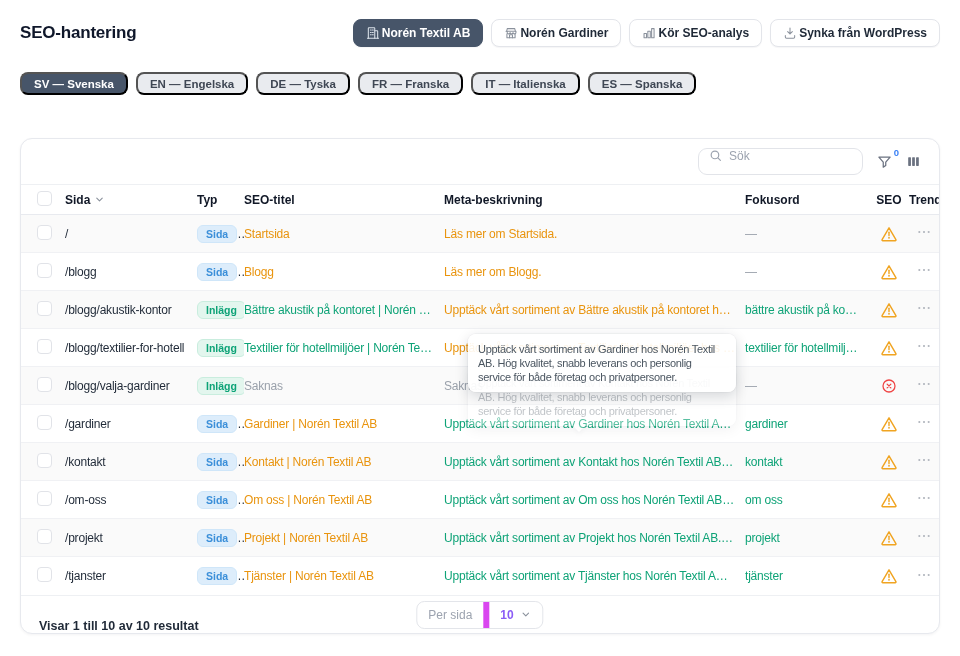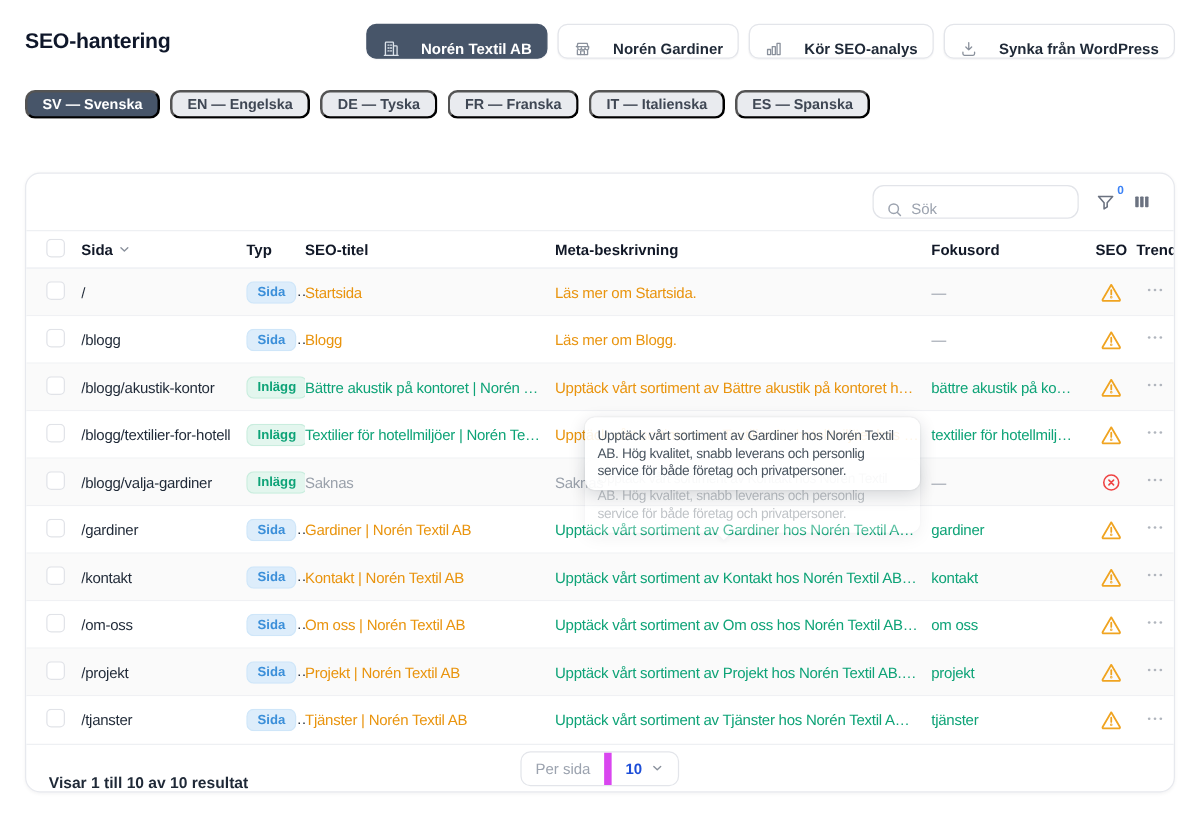--- a/index.html
+++ b/index.html
@@ -14,21 +14,21 @@
   }
 
   
   .top-bar {
     display: flex; justify-content: space-between; align-items: center;
     padding: 19px 20px 0 20px; height: 46px;
   }
   .page-title { font-size: 17px; font-weight: 700; color: #0f172a; letter-spacing: -0.2px; }
   .actions { display: flex; gap: 8px; }
   .btn {
-    display: inline-flex; align-items: flex-end; gap: 17px;
+    display: inline-flex; align-items: center; gap: 2px;
     height: 28px; padding: 0 12px; border-radius: 8px;
     background: #ffffff; border: 1px solid #e3e5ea;
     font-size: 12px; font-weight: 700; color: #1f2937;
     box-shadow: 0 1px 1px rgba(16,24,40,.04); cursor: pointer;
     white-space: nowrap;
   }
   .btn.active { background: #475569; border-color: #475569; color: #ffffff; }
   .btn svg { flex: 0 0 auto; }
   .btn .ic { color: #8a919c; display: inline-flex; }
   .btn.active .ic { color: #dbe2ea; }
@@ -47,21 +47,21 @@
     position: absolute; left: 20px; top: 138px; width: 920px; height: 496px;
     background: #ffffff; border: 1px solid #e7e9ee; border-radius: 12px;
     box-shadow: 0 1px 3px rgba(16,24,40,.05);
     display: flex; flex-direction: column; overflow: hidden;
   }
   .card-toolbar {
     height: 45px; flex: 0 0 45px; display: flex; align-items: center;
     justify-content: flex-end; gap: 14px; padding: 0 18px;
   }
   .search-box {
-    display: flex; align-items: flex-end; gap: 7px;
+    display: flex; align-items: flex-start; gap: 7px;
     width: 165px; height: 27px; padding: 0 10px;
     border: 1px solid #e2e4e9; border-radius: 9px; background: #fff;
   }
   .search-box svg { color: #9ca3af; flex: 0 0 auto; }
   .search-box input {
     border: 0; outline: 0; width: 100%; font-size: 12px;
     font-family: inherit; color: #1f2937; background: transparent;
   }
   .search-box input::placeholder { color: #9ca3af; }
   .icon-btn { position: relative; display: inline-flex; color: #6b7280; cursor: pointer; background:none; border:0; padding:0; }
@@ -120,21 +120,21 @@
     display: inline-flex; align-items: stretch; height: 28px;
     border: 1px solid #e3e5ea; border-radius: 8px; background: #fff; overflow: hidden;
   }
   .per-page .pp-label {
     display: flex; align-items: center; padding: 0 11px;
     font-size: 12px; font-weight: 400; color: #9ca3af;
     border-right: 6px solid #d946ef;
   }
   .per-page .pp-value {
     display: flex; align-items: center; gap: 7px; padding: 0 11px;
-    font-size: 12px; font-weight: 700; color: #1d4ed8; cursor: pointer;
+    font-size: 12px; font-weight: 700; color: #8b5cf6; cursor: pointer;
   }
   .per-page .pp-value svg { color: #8a919c; }
 
   
   .tooltip {
     position: absolute; width: 268px; padding: 8px 10px;
     background: rgba(255,255,255,0.9); border-radius: 8px;
     box-shadow: 0 4px 14px rgba(15,23,42,0.16), 0 0 0 1px rgba(15,23,42,0.03);
     font-size: 11px; line-height: 14px; letter-spacing: -0.3px; color: #4a5560;
   }

